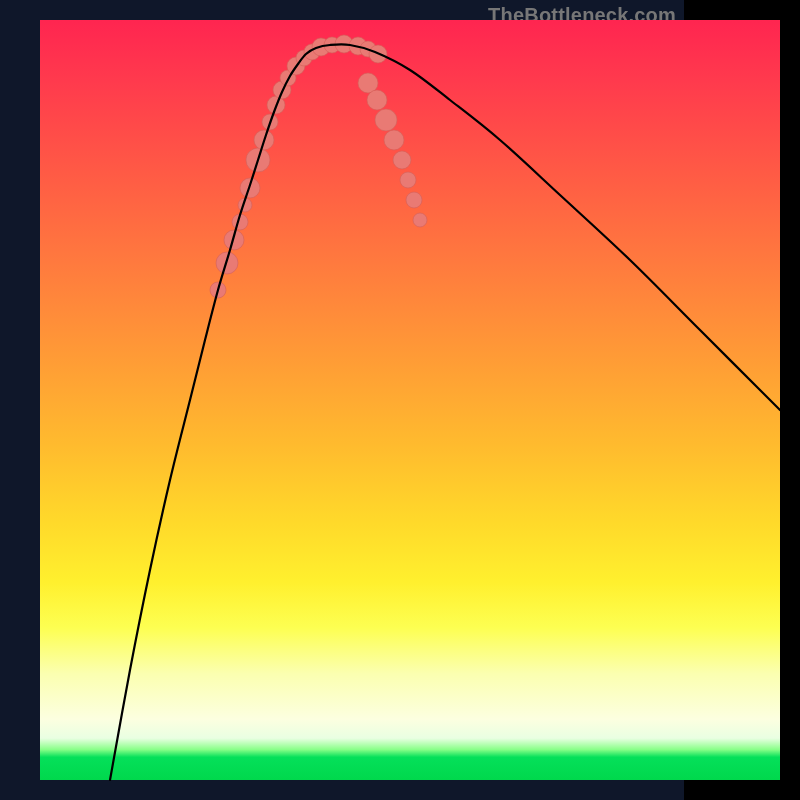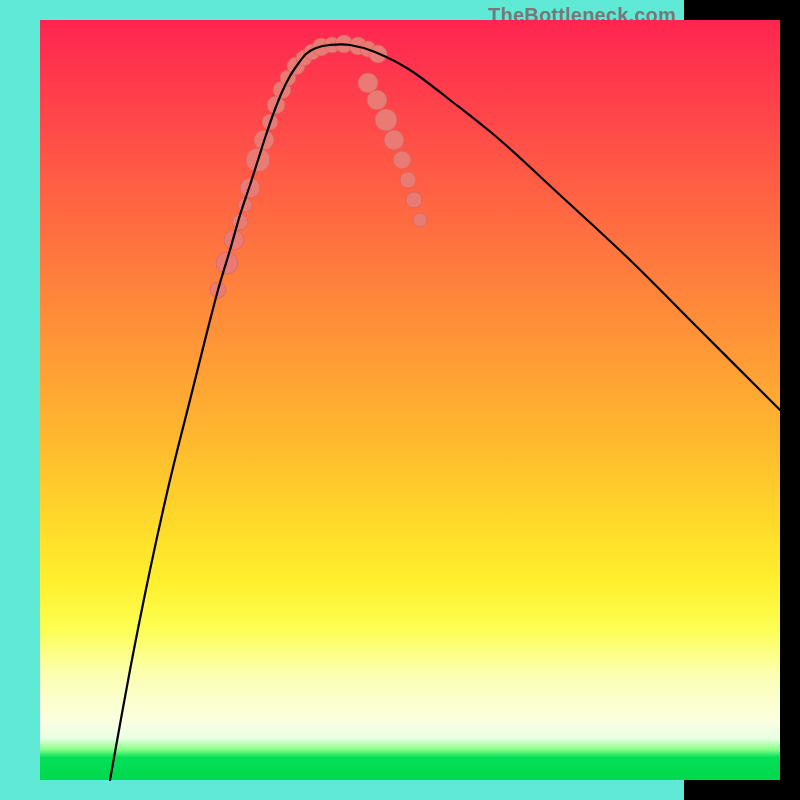--- a/index.html
+++ b/index.html
@@ -8,21 +8,21 @@
     width: 800px;
     height: 800px;
     overflow: hidden;
     font-family: Arial, Helvetica, sans-serif;
     background: #000;
   }
   .outer {
     position: relative;
     width: 684px;
     height: 800px;
-    background: #5eead4;
+    background: #0f172a;
   }
   .plot-area {
     position: absolute;
     left: 40px;
     top: 20px;
     width: 740px;
     height: 760px;
     
     background: linear-gradient(
       to bottom,

